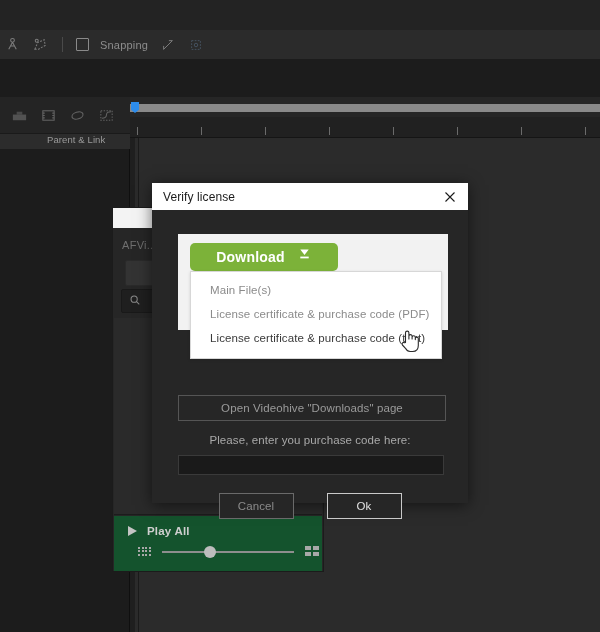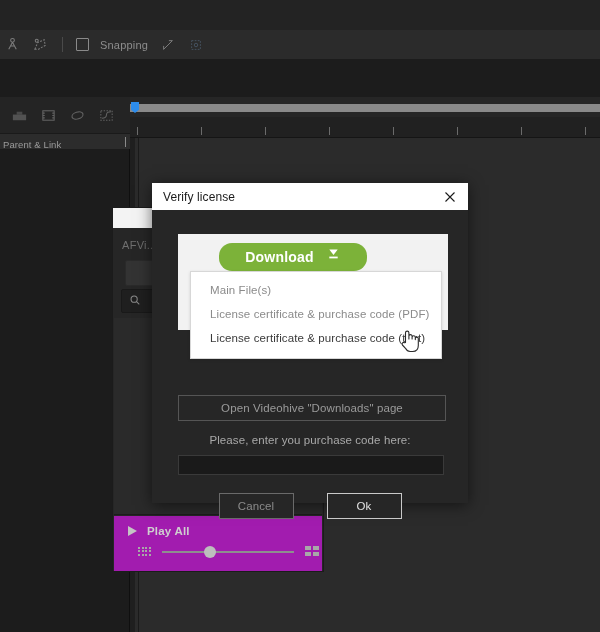--- a/index.html
+++ b/index.html
@@ -116,21 +116,21 @@
   .panel-icons .tool-ico { color:#6e6e6e; width:19px; height:19px; }
 
   
   .parent-link-bar {
     position: absolute;
     left: 0; top: 133px;
     width: 130px; height: 16px;
     background: #2c2c2c;
     border-top: 1px solid #1a1a1a;
     border-bottom: 1px solid #181818;
-    display:flex; align-items:flex-end;
+    display:flex; align-items:flex-start;padding-left:44px;
   }
   .parent-link-label {
     font-size: 9.5px;
     color: #9a9a9a;
     padding-left: 3px;
     letter-spacing: .1px;
   }
   .parent-link-caret {
     position:absolute; right:4px; top:3px;
     width:1px; height:10px; background:#8a8a8a;
@@ -247,21 +247,21 @@
     position: absolute;
     left: 1px; top: 110px;
     width: 208px; height: 196px;
     background: #2a2a2a;
     border-bottom: 1px solid #1c1c1c;
   }
   .bg-panel-footer {
     position: absolute;
     left: 1px; bottom: 0;
     width: 208px; height: 55px;
-    background: #a21caf;
+    background: #14532d;
   }
   .play-all-row {
     position: absolute;
     left: 14px; top: 9px;
     display: flex;
     align-items: center;
     gap: 10px;
   }
   .play-tri {
     width: 0; height: 0;
@@ -354,27 +354,26 @@
     position: absolute;
     left: 26px; top: 24px;
     width: 270px; height: 96px;
     background: #f2f2f2;
   }
   .dl-button {
     position: absolute;
     left: 12px; top: 9px;
     width: 148px; height: 28px;
     background: #7cb239;
-    border-radius: 13px;
+    border-radius: 5px;
     display: flex;
     align-items: center;
     justify-content: center;
     gap: 12px;
     cursor: pointer;
-    margin-left: 29px;
   }
   .dl-button-label {
     color: #ffffff;
     font-size: 14px;
     font-weight: bold;
     letter-spacing: .2px;
   }
   .dl-arrow { color:#ffffff; display:block; }
   .dl-menu {
     position: absolute;

